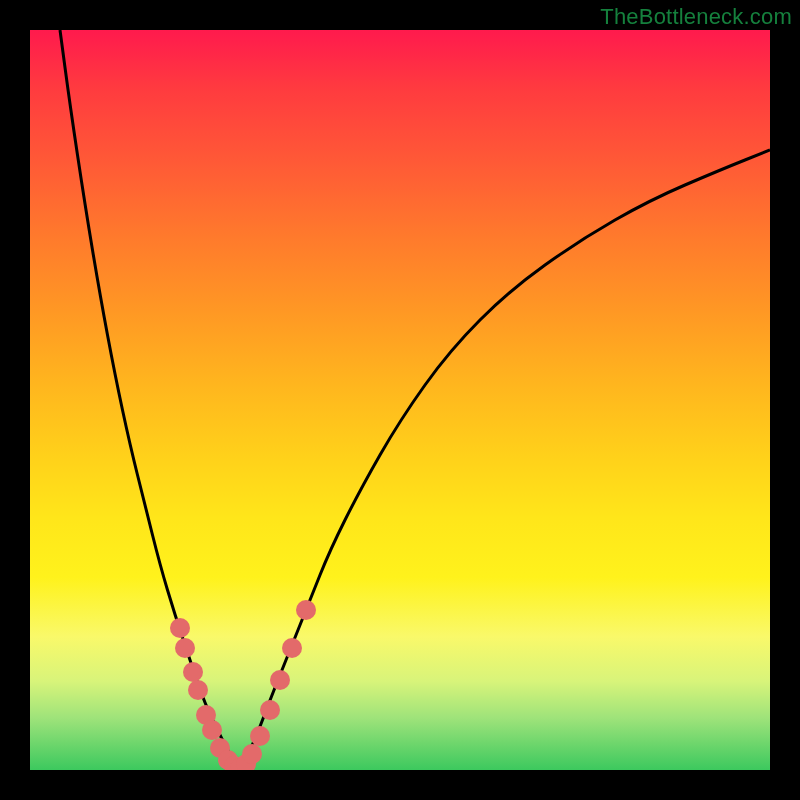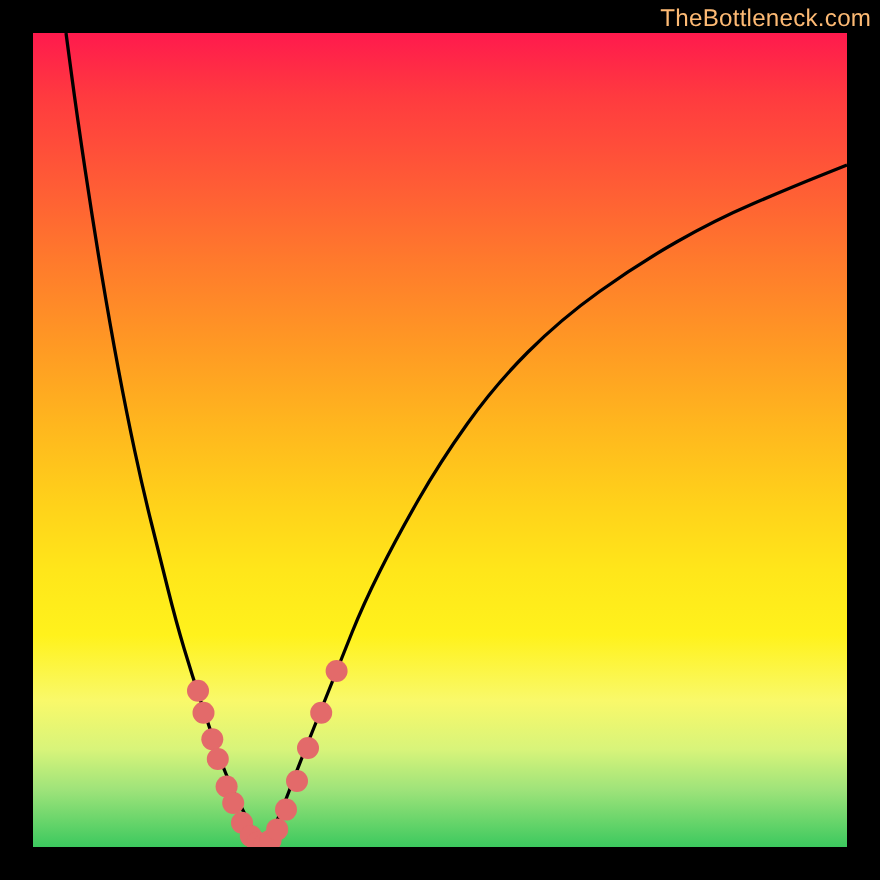--- a/index.html
+++ b/index.html
@@ -47,21 +47,21 @@
     position: absolute;
     left: 0;
     top: 0;
     width: 740px;
     height: 740px;
   }
   .watermark {
     position: absolute;
     top: 4px;
     right: 8px;
-    color: #fdba74;
+    color: #15803d;
     font-size: 22px;
     letter-spacing: 0.2px;
     font-weight: 500;
     user-select: none;
   }
 </style>
 </head>
 <body>
 
 <div class="frame">

